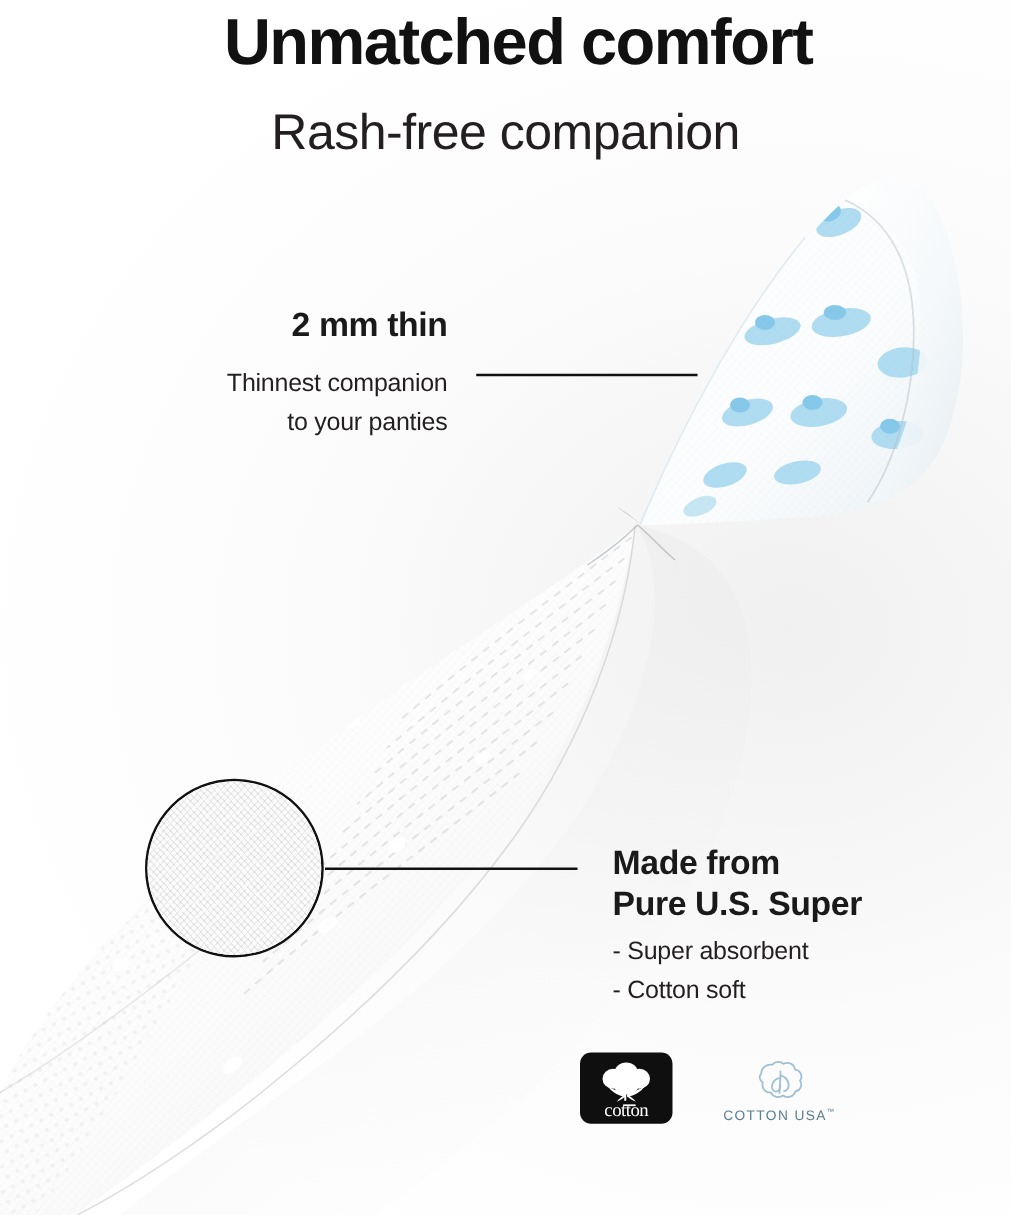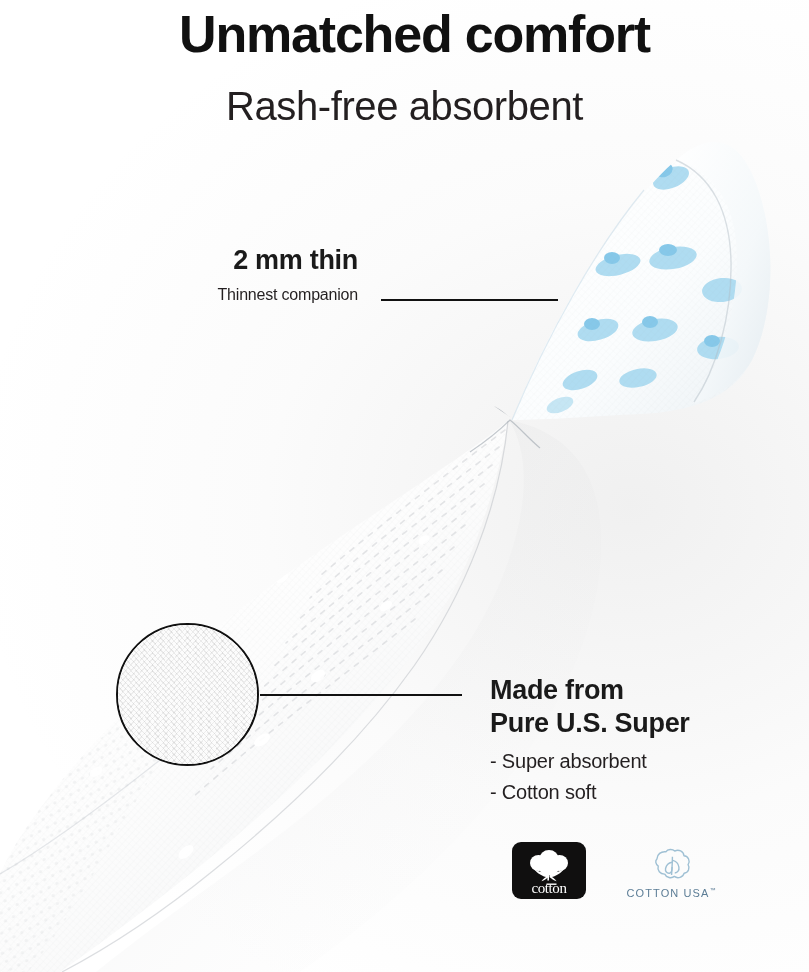--- a/index.html
+++ b/index.html
@@ -77,25 +77,25 @@
     text-align: right;
     color: #1a1a1a;
   }
   .callout-left .c-title {
     font-size: 27px;
     line-height: 32px;
     font-weight: 700;
     letter-spacing: -0.3px;
   }
   .callout-left .c-body {
-    font-size: 16px;
+    font-size: 20px;
     line-height: 31px;
     font-weight: 400;
     letter-spacing: -0.2px;
-    margin-top: 3px;
+    margin-top: 16px;
     color: #231f20;
   }
 
   
   .callout-right {
     position: absolute;
     left: 490px;
     top: 674px;
     width: 300px;
     text-align: left;
@@ -144,21 +144,21 @@
     inset: -6px;
     background-image:
       repeating-linear-gradient(48deg, rgba(0,0,0,0.075) 0px, rgba(0,0,0,0.075) 1px, rgba(0,0,0,0) 1px, rgba(0,0,0,0) 4px),
       repeating-linear-gradient(-48deg, rgba(0,0,0,0.06) 0px, rgba(0,0,0,0.06) 1px, rgba(0,0,0,0) 1px, rgba(0,0,0,0) 4px);
     background-color: #fcfcfc;
   }
 
   
   .logos {
     position: absolute;
-    left: 512px;
+    left: 464px;
     top: 841px;
     display: flex;
     align-items: center;
     gap: 36px;
   }
   .logo-seal {
     position: relative;
     width: 74px;
     height: 57px;
     background: #100f0f;
@@ -340,26 +340,27 @@
     </g>
 
     <g>
       <path d="M470,452 C488,440 500,430 510,420 C520,428 528,438 540,448" fill="none" stroke="rgba(150,158,168,0.55)" stroke-width="1.2"></path>
       <path d="M512,419 C504,412 498,408 494,406 C500,410 506,414 512,419 Z" fill="rgba(120,130,142,0.6)"></path>
     </g>
   </svg>
 
   <div class="headline">Unmatched comfort</div>
 
-  <div class="subhead">Rash-free absorbent</div>
+  <div class="subhead">Rash-free companion</div>
 
   <div class="callout-left">
     <div class="c-title">2 mm thin</div>
     <div class="c-body">
       <div>Thinnest companion</div>
+      <div>to your panties</div>
     </div>
   </div>
 
   <div class="leader" id="leader-top"></div>
 
   <div class="magnifier-circle">
     <div class="weave"></div>
   </div>
 
   <div class="leader" id="leader-bot"></div>

